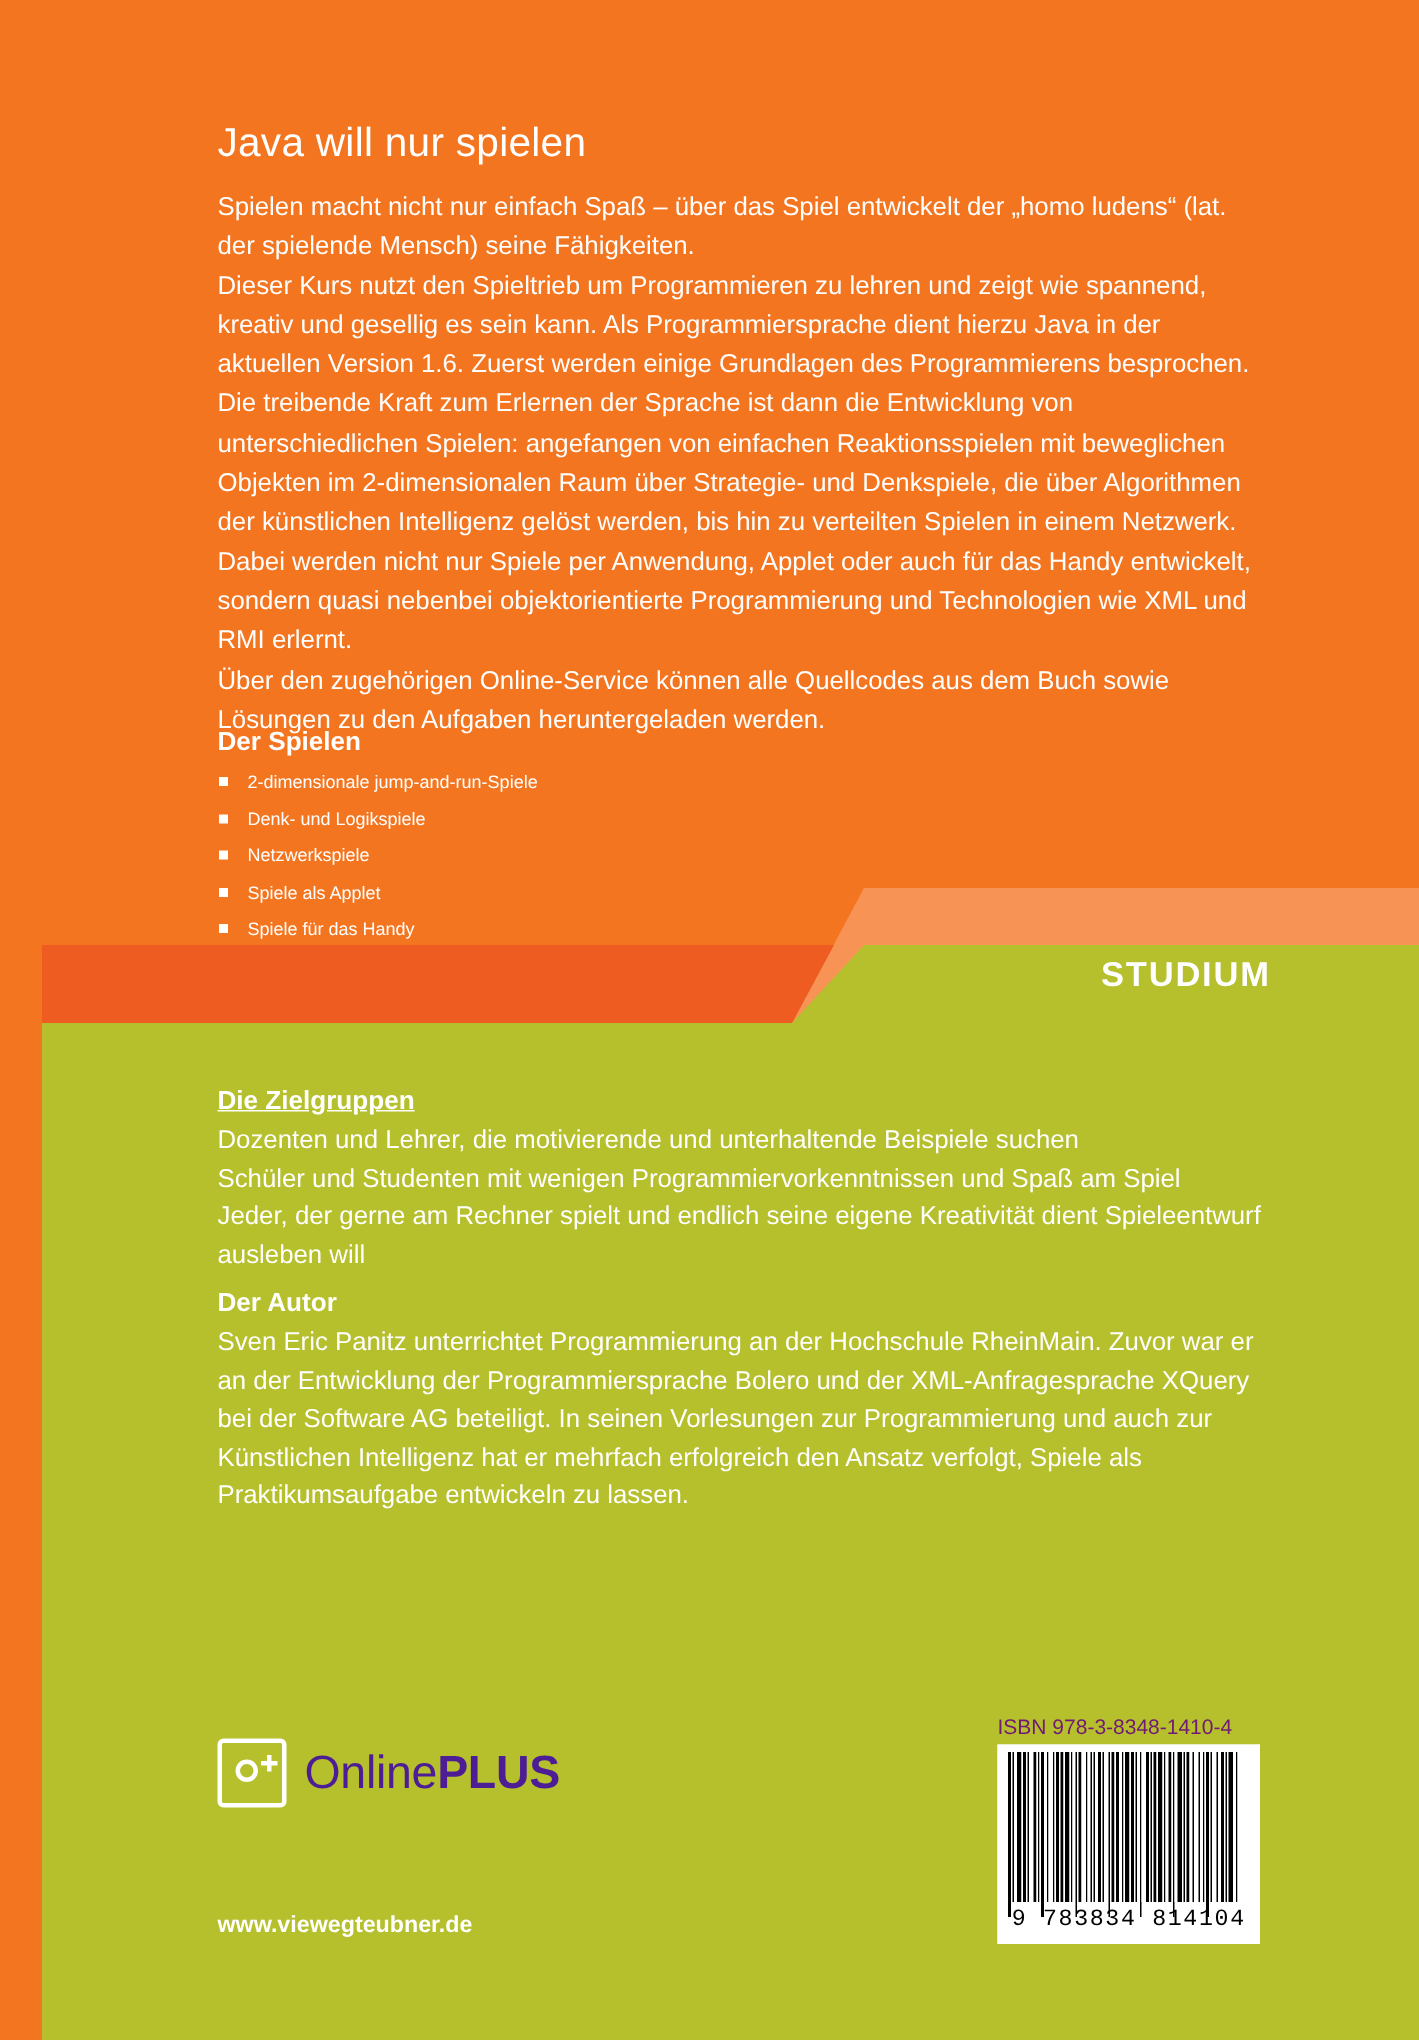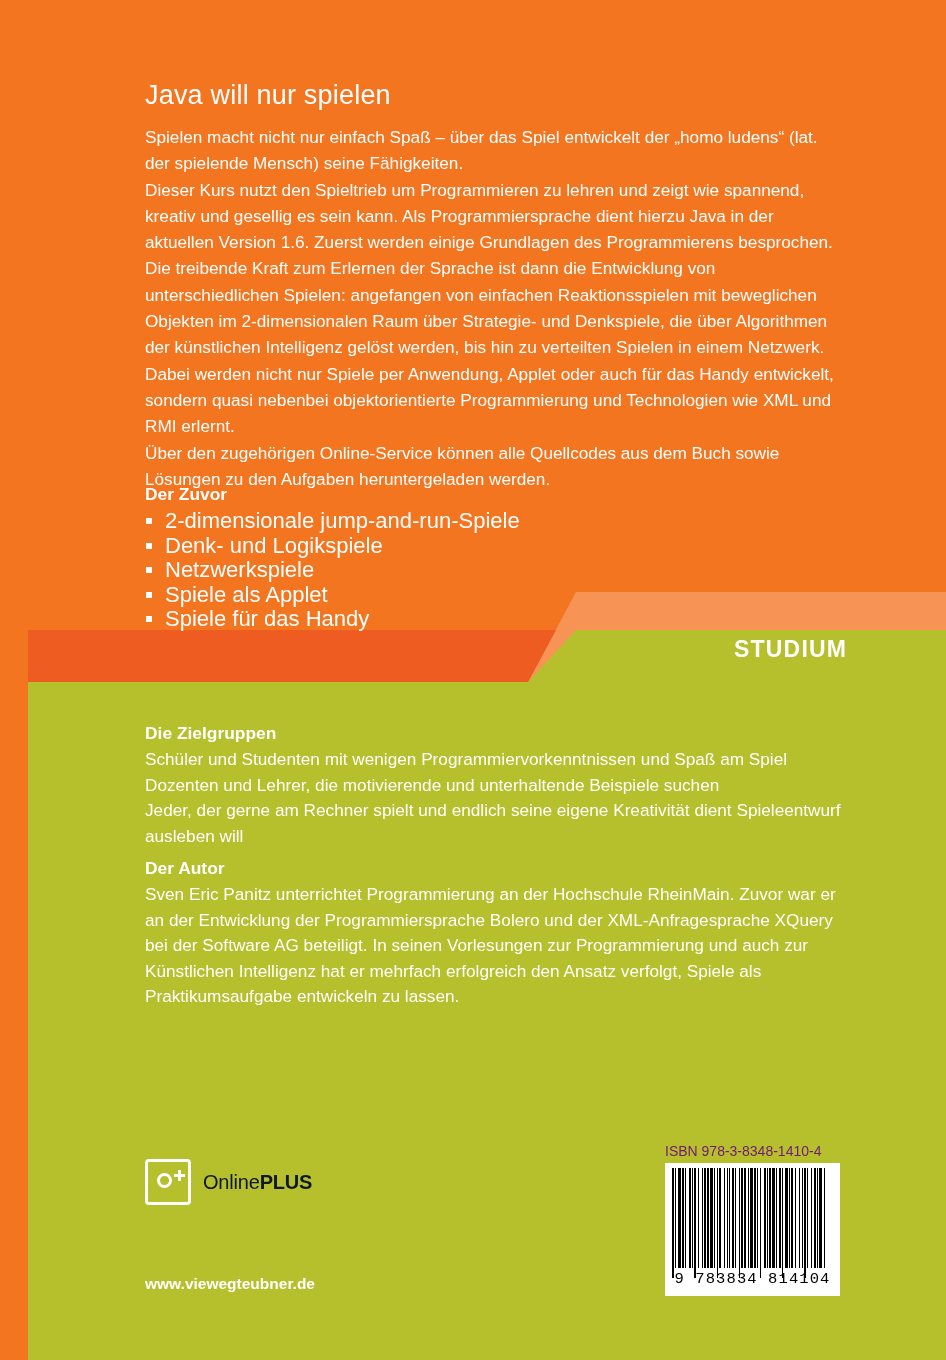--- a/index.html
+++ b/index.html
@@ -107,21 +107,21 @@
     position: absolute;
     left: 117px;
     top: 509px;
     width: 600px;
     margin: 0;
     padding: 0;
     list-style: none;
   }
   .inhalt-list li {
     color: #ffffff;
-    font-size: 22px;
+    font-size: 12px;
     line-height: 24.5px;
     padding-left: 20px;
     position: relative;
   }
   .inhalt-list li .sq {
     position: absolute;
     left: 1px;
     top: 9px;
     width: 6px;
     height: 6px;
@@ -149,21 +149,21 @@
   .sect-body {
     position: absolute;
     left: 117px;
     width: 710px;
     color: #ffffff;
     font-size: 17.2px;
     line-height: 25.5px;
   }
   .sect-body p { margin: 0; }
 
-  #zielgruppen-title { top: 723px; }
+  #zielgruppen-title { top: 723px; text-decoration: underline; }
   #zielgruppen-body  { top: 747px; }
   #autor-title       { top: 858px; }
   #autor-body        { top: 882px; }
 
   
   .onlineplus {
     position: absolute;
     left: 117px;
     top: 1159px;
     display: flex;
@@ -198,22 +198,22 @@
   .op-mark .plus-h {
     position: absolute;
     left: 26px;
     top: 12px;
     width: 11px;
     height: 3px;
     background: #ffffff;
   }
   .op-text {
     margin-left: 12px;
-    font-size: 20px;
-    color: #0f172a;
+    font-size: 31px;
+    color: #4c1d95;
     letter-spacing: -0.2px;
   }
   .op-text b { font-weight: bold; }
 
   .website {
     position: absolute;
     left: 117px;
     top: 1275px;
     font-size: 15.5px;
     font-weight: bold;
@@ -277,35 +277,35 @@
   <div class="content">
 
     <div class="headline">Java will nur spielen</div>
 
     <div class="blurb">
       <p>Spielen macht nicht nur einfach Spaß – über das Spiel entwickelt der „homo ludens“ (lat. der spielende Mensch) seine Fähigkeiten.</p>
       <p>Dieser Kurs nutzt den Spieltrieb um Programmieren zu lehren und zeigt wie spannend, kreativ und gesellig es sein kann. Als Programmiersprache dient hierzu Java in der aktuellen Version 1.6. Zuerst werden einige Grundlagen des Programmierens besprochen. Die treibende Kraft zum Erlernen der Sprache ist dann die Entwicklung von unterschiedlichen Spielen: angefangen von einfachen Reaktionsspielen mit beweglichen Objekten im 2-dimensionalen Raum über Strategie- und Denkspiele, die über Algorithmen der künstlichen Intelligenz gelöst werden, bis hin zu verteilten Spielen in einem Netzwerk. Dabei werden nicht nur Spiele per Anwendung, Applet oder auch für das Handy entwickelt, sondern quasi nebenbei objektorientierte Programmierung und Technologien wie XML und RMI erlernt.</p>
       <p>Über den zugehörigen Online-Service können alle Quellcodes aus dem Buch sowie Lösungen zu den Aufgaben heruntergeladen werden.</p>
     </div>
 
-    <div class="inhalt-title">Der Zuvor</div>
+    <div class="inhalt-title">Der Spielen</div>
     <ul class="inhalt-list">
       <li><span class="sq"></span><span>2-dimensionale jump-and-run-Spiele</span></li>
       <li><span class="sq"></span><span>Denk- und Logikspiele</span></li>
       <li><span class="sq"></span><span>Netzwerkspiele</span></li>
       <li><span class="sq"></span><span>Spiele als Applet</span></li>
       <li><span class="sq"></span><span>Spiele für das Handy</span></li>
     </ul>
 
     <div class="studium">STUDIUM</div>
 
     <div class="sect-title" id="zielgruppen-title">Die Zielgruppen</div>
     <div class="sect-body" id="zielgruppen-body">
+      <p>Dozenten und Lehrer, die motivierende und unterhaltende Beispiele suchen</p>
       <p>Schüler und Studenten mit wenigen Programmiervorkenntnissen und Spaß am Spiel</p>
-      <p>Dozenten und Lehrer, die motivierende und unterhaltende Beispiele suchen</p>
       <p>Jeder, der gerne am Rechner spielt und endlich seine eigene Kreativität dient Spieleentwurf ausleben will</p>
     </div>
 
     <div class="sect-title" id="autor-title">Der Autor</div>
     <div class="sect-body" id="autor-body">
       <p>Sven Eric Panitz unterrichtet Programmierung an der Hochschule RheinMain. Zuvor war er an der Entwicklung der Programmiersprache Bolero und der XML-Anfragesprache XQuery bei der Software AG beteiligt. In seinen Vorlesungen zur Programmierung und auch zur Künstlichen Intelligenz hat er mehrfach erfolgreich den Ansatz verfolgt, Spiele als Praktikumsaufgabe entwickeln zu lassen.</p>
     </div>
 
     <div class="onlineplus">
       <div class="op-mark">

